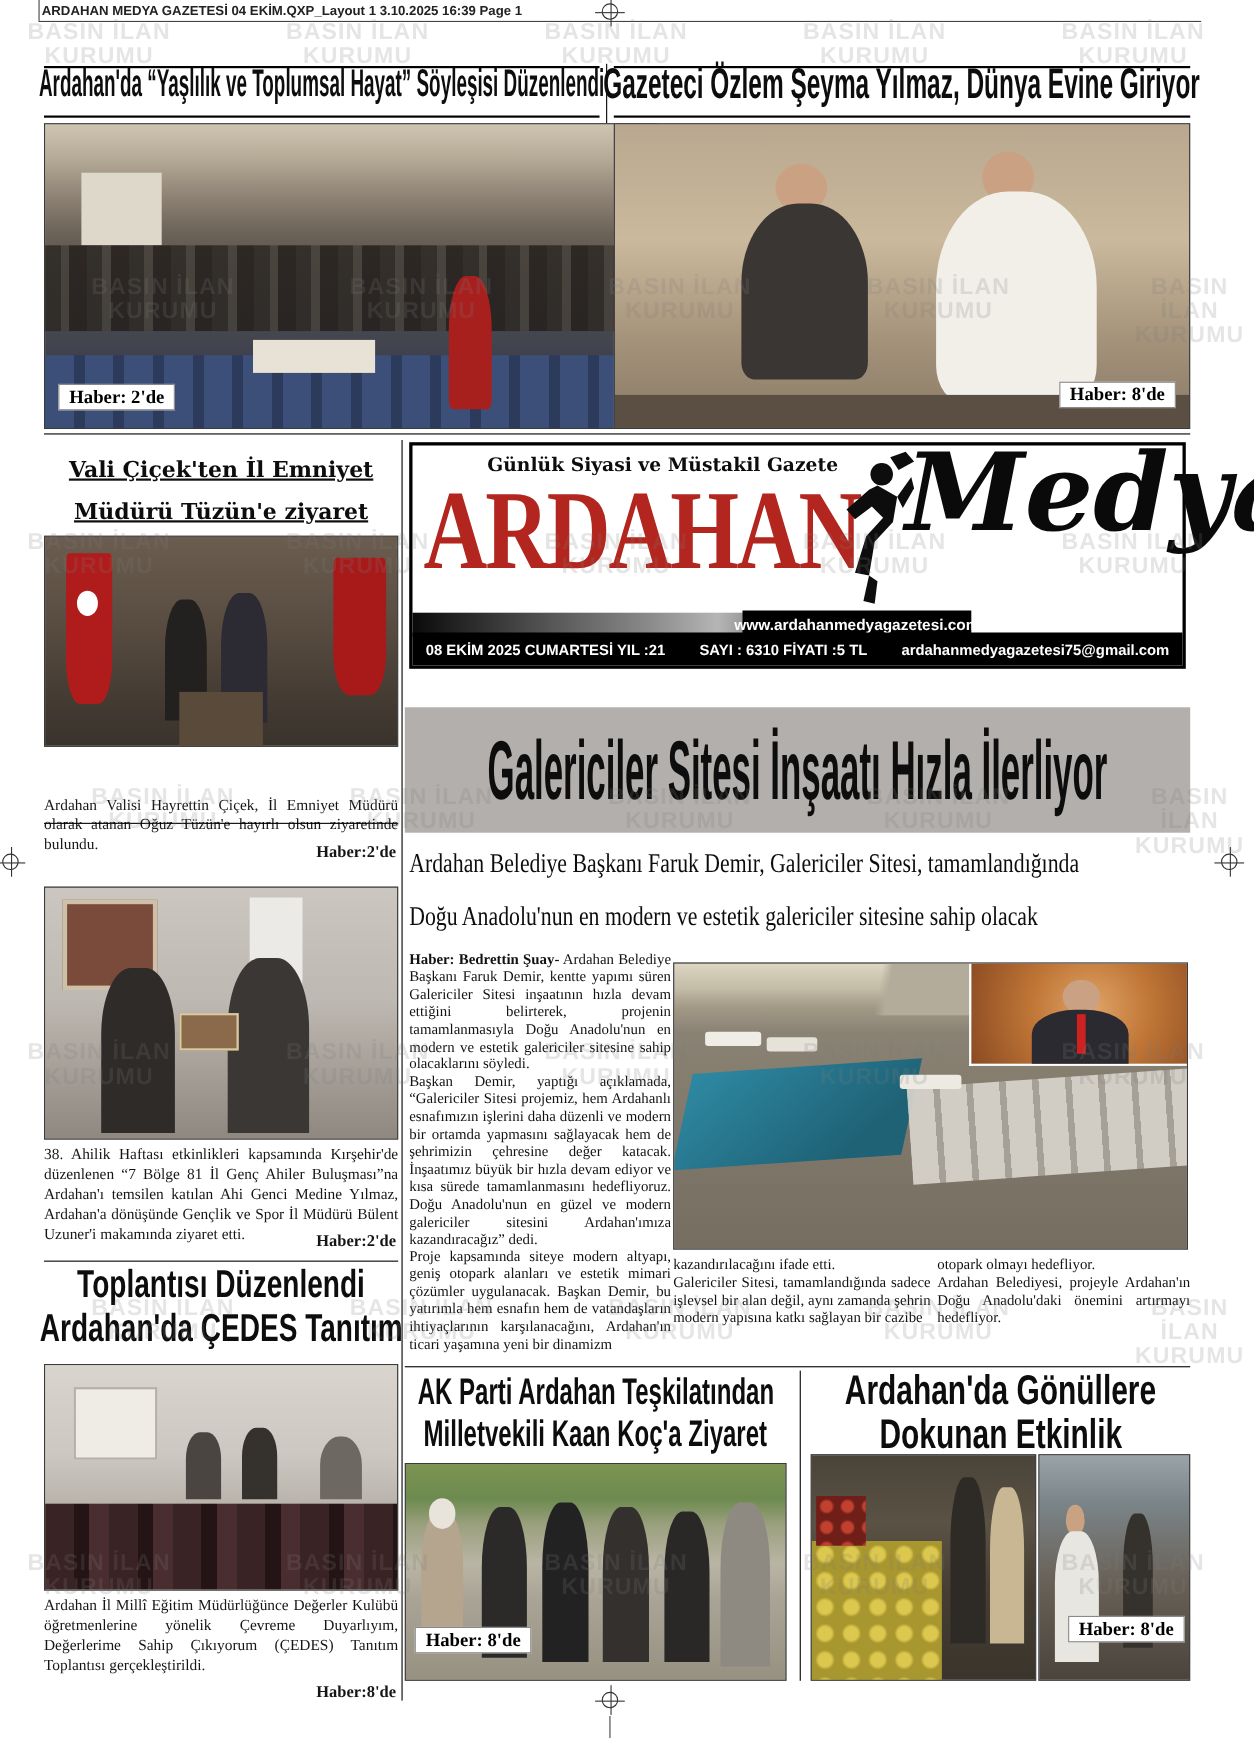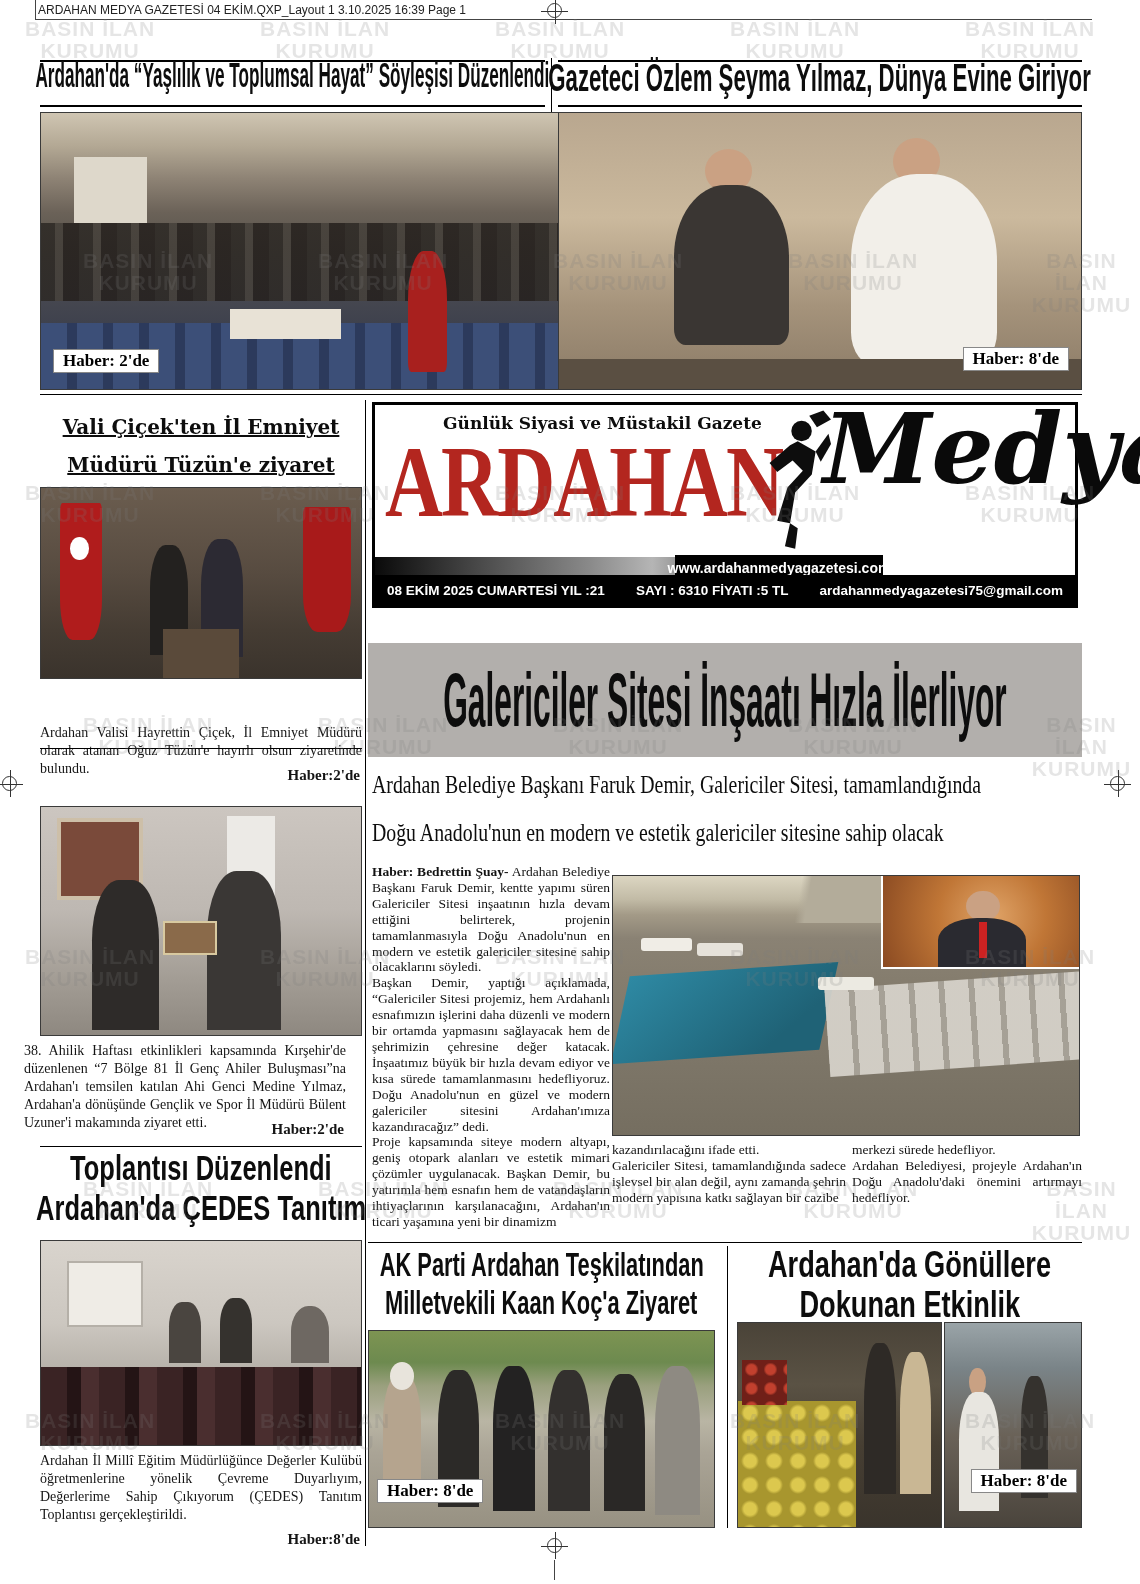--- a/index.html
+++ b/index.html
@@ -3,21 +3,21 @@
 <meta charset="utf-8">
 <style>
   * { margin:0; padding:0; box-sizing:border-box; }
   body { background:#fff; }
   #page { position:relative; width:1140px; height:1584px; background:#fff; overflow:hidden;
           font-family:"Liberation Serif", serif; color:#111; }
 
   .abs { position:absolute; }
 
   
-  .print-header { font-family:"Liberation Sans", sans-serif; font-size:12px; color:#222; white-space:nowrap; }
+  .print-header { font-family:"Liberation Sans", sans-serif; font-size:12px; color:#222; white-space:nowrap;font-weight:bold; }
   .crop { background:#444; }
   .reg { width:15px; height:15px; border:1.5px solid #333; border-radius:50%; }
   .reg::before, .reg::after { content:""; position:absolute; background:#333; }
   .reg::before { left:-7px; right:-7px; top:50%; height:1px; }
   .reg::after  { top:-7px; bottom:-7px; left:50%; width:1px; }
 
   
   .wm { position:absolute; z-index:40; pointer-events:none; text-align:center;
         font-family:"Liberation Sans", sans-serif; font-weight:bold; font-size:21px;
         line-height:1.05; letter-spacing:1px; color:rgba(125,125,125,0.20); }
@@ -142,21 +142,21 @@
   <div class="abs hr" style="left:40px; top:748px; width:322px; height:1px;"></div>
 
   <div class="photo" style="left:40px; top:806px; width:322px; height:230px;">
     <div style="inset:0; background:linear-gradient(180deg,#ccc6c0 0%,#beb8b2 45%,#a39d95 75%,#8e8880 100%);"></div>
     <div style="left:5%; top:5%; width:27%; height:36%; background:#7a4a3a; border:4px solid #cdbfa8;"></div>
     <div style="left:58%; top:4%; width:15%; height:52%; background:#eceae6; border-radius:0 0 40% 40%;"></div>
     <div style="left:16%; top:32%; width:21%; height:66%; background:#2e2b29; border-radius:40% 40% 0 0;"></div>
     <div style="left:52%; top:28%; width:23%; height:70%; background:#3a3735; border-radius:40% 40% 0 0;"></div>
     <div style="left:38%; top:50%; width:17%; height:15%; background:#8a6a4a; border:2px solid #d8c9a0;"></div>
   </div>
-  <div class="caption" style="left:24px; top:1042px; width:322px; height:96px;">
+  <div class="caption" style="left:40px; top:1042px; width:322px; height:96px;">
     <span>38. Ahilik Haftası etkinlikleri kapsamında Kırşehir'de düzenlenen “7 Bölge 81 İl Genç Ahiler Buluşması”na Ardahan'ı temsilen katılan Ahi Genci Medine Yılmaz, Ardahan'a dönüşünde Gençlik ve Spor İl Müdürü Bülent Uzuner'i makamında ziyaret etti.</span>
     <span class="capref">Haber:2'de</span>
   </div>
 
   <div class="abs hr" style="left:40px; top:1146px; width:322px; height:1px;"></div>
 
   <div class="abs" style="left:40px; top:1152px; width:322px;">
     <div class="hl" style="height:40px;">
         <span style="font-size:30px; transform:scale(0.85,1.18);">Toplantısı Düzenlendi</span>
       </div>
@@ -224,21 +224,21 @@
       <div style="position:absolute; left:28%; top:46%; width:44%; height:54%; background:#2a2a30; border-radius:45% 45% 0 0;"></div>
       <div style="position:absolute; left:48.5%; top:50%; width:4%; height:40%; background:#c22;"></div>
     </div>
   </div>
 
   <div class="bodycol" style="left:612px; top:1142px; width:234px; height:96px;">
     <p>kazandırılacağını ifade etti.</p>
     <p>Galericiler Sitesi, tamamlandığında sadece işlevsel bir alan değil, aynı zamanda şehrin modern yapısına katkı sağlayan bir cazibe</p>
   </div>
   <div class="bodycol" style="left:852px; top:1142px; width:230px; height:96px;">
-    <p>merkezi sürede hedefliyor.</p>
+    <p>otopark olmayı hedefliyor.</p>
     <p>Ardahan Belediyesi, projeyle Ardahan'ın Doğu Anadolu'daki önemini artırmayı hedefliyor.</p>
   </div>
 
   <div class="abs hr" style="left:368px; top:1242px; width:714px; height:1px;"></div>
 
   <div class="abs" style="left:368px; top:1250px; width:347px;">
     <div class="hl" style="height:38px;">
         <span style="font-size:28px; transform:scale(0.78,1.2);">AK Parti Ardahan Teşkilatından</span>
       </div>
     <div class="hl" style="height:38px;">

